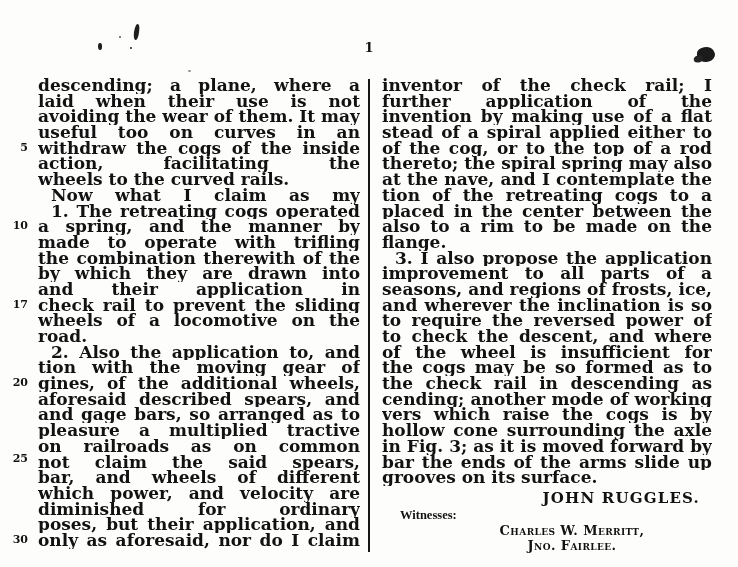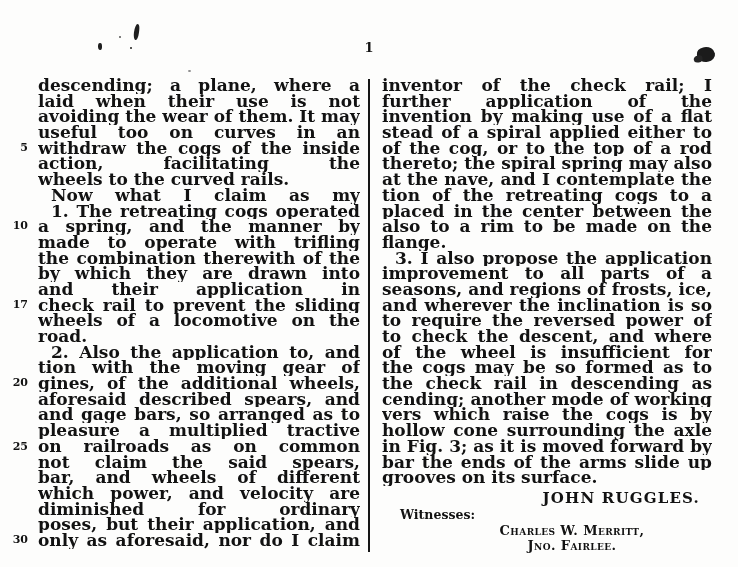--- a/index.html
+++ b/index.html
@@ -64,21 +64,21 @@
   .line.end    { text-align-last: left; }
   .line.indent { text-indent: 13px; }
 
   .signature {
     margin-top: 4px; height: 17px; line-height: 17px;
     text-align: right; padding-right: 12px;
     font-size: 15px; font-weight: 700; letter-spacing: 1.2px;
   }
   .witnesses-label {
     height: 15.7px; line-height: 16px;
-    font-size: 12.5px; font-weight: 700; padding-left: 18px;
+    font-size: 12.5px; font-weight: 700; padding-left: 18px; font-family: Liberation Serif, serif;
   }
   .witness {
     height: 15.7px; line-height: 16px;
     font-size: 13px; font-weight: 700; padding-left: 50px;
     font-variant-caps: small-caps; letter-spacing: 0.4px; text-align: center;
   }
 </style>
 </head>
 <body>
 
@@ -91,21 +91,21 @@
   <div class="smudge s5"></div>
 
   <div class="page-number">1</div>
   <div class="corner-blob"></div>
 
   <div class="gutter" id="gutter">
       <div class="num" style="top: 61.8px;">5</div>
       <div class="num" style="top: 140.3px;">10</div>
       <div class="num" style="top: 218.8px;">17</div>
       <div class="num" style="top: 297.3px;">20</div>
-      <div class="num" style="top: 361px;">25</div>
+      <div class="num" style="top: 373px;">25</div>
       <div class="num" style="top: 454.3px;">30</div>
     </div>
 
   <div class="col col-left">
     <div id="left-lines">
         <div class="line">descending; a plane, where a check rail is</div>
         <div class="line">laid when their use is not necessary, and thus</div>
         <div class="line">avoiding the wear of them.  It may be found</div>
         <div class="line">useful too on curves in an ascending plane to</div>
         <div class="line">withdraw the cogs of the inside wheels from</div>

